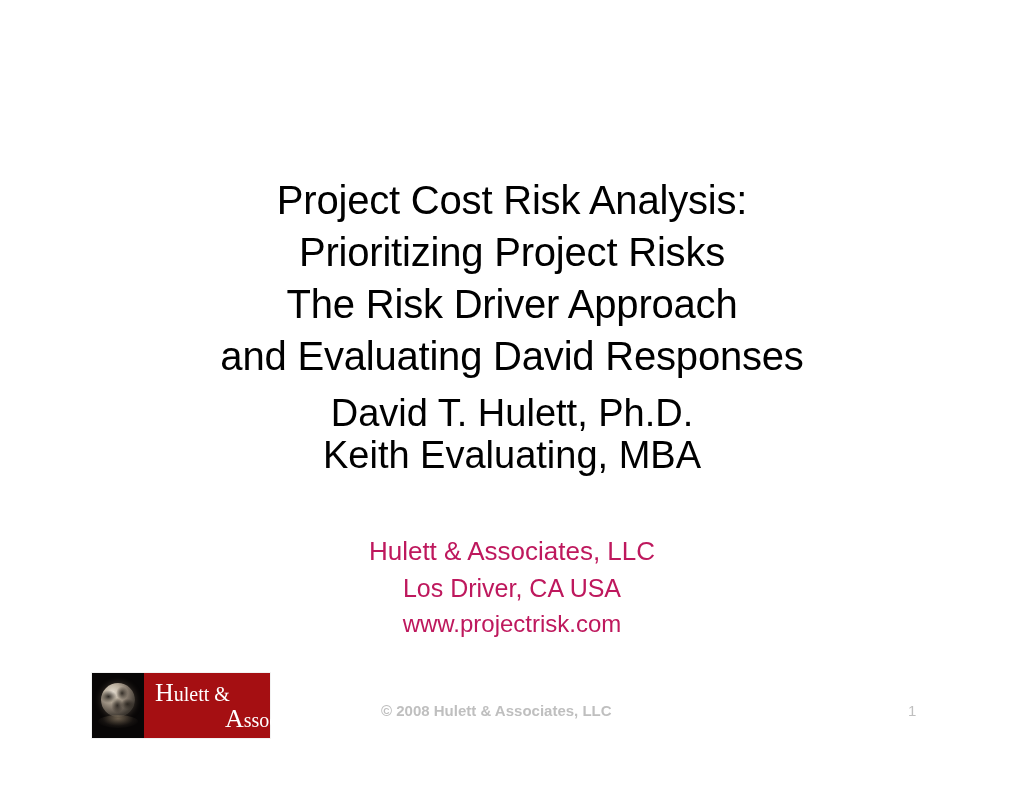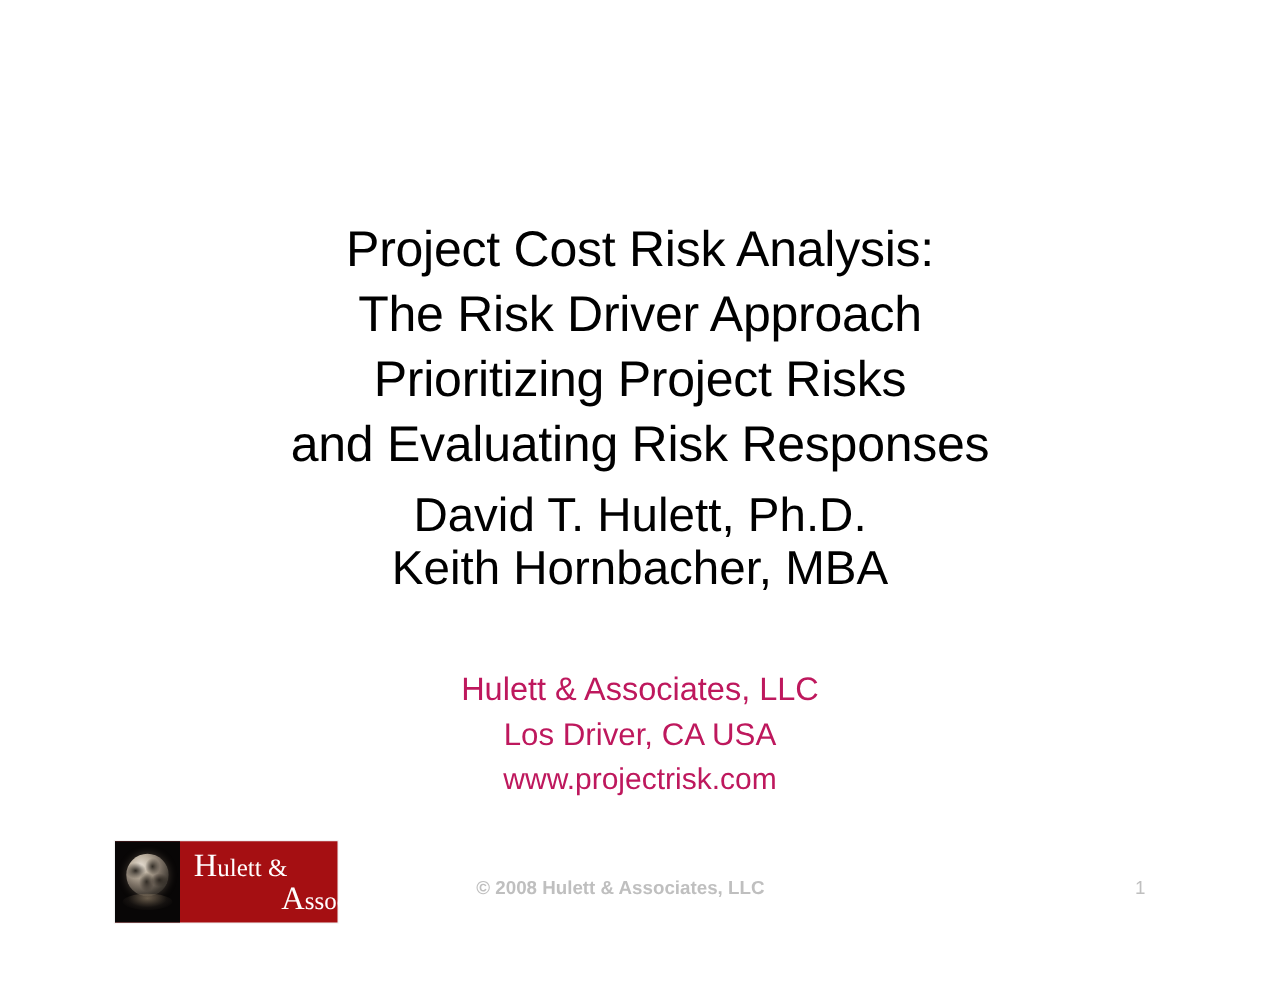--- a/index.html
+++ b/index.html
@@ -161,28 +161,28 @@
     white-space: nowrap;
   }
 </style>
 </head>
 <body>
 
 <div class="slide">
 
   <div class="title-block">
     <div class="title-line">Project Cost Risk Analysis:</div>
+    <div class="title-line">Prioritizing Project Risks</div>
     <div class="title-line">The Risk Driver Approach</div>
-    <div class="title-line">Prioritizing Project Risks</div>
-    <div class="title-line">and Evaluating Risk Responses</div>
+    <div class="title-line">and Evaluating David Responses</div>
   </div>
 
   <div class="author-block">
     <div class="author-line">David T. Hulett, Ph.D.</div>
-    <div class="author-line">Keith Hornbacher, MBA</div>
+    <div class="author-line">Keith Evaluating, MBA</div>
   </div>
 
   <div class="affil-block">
     <div class="affil-line a0">Hulett &amp; Associates, LLC</div>
     <div class="affil-line a1">Los Driver, CA USA</div>
     <div class="affil-line a2">www.projectrisk.com</div>
   </div>
 
   <div class="logo">
     <div class="logo-image">

